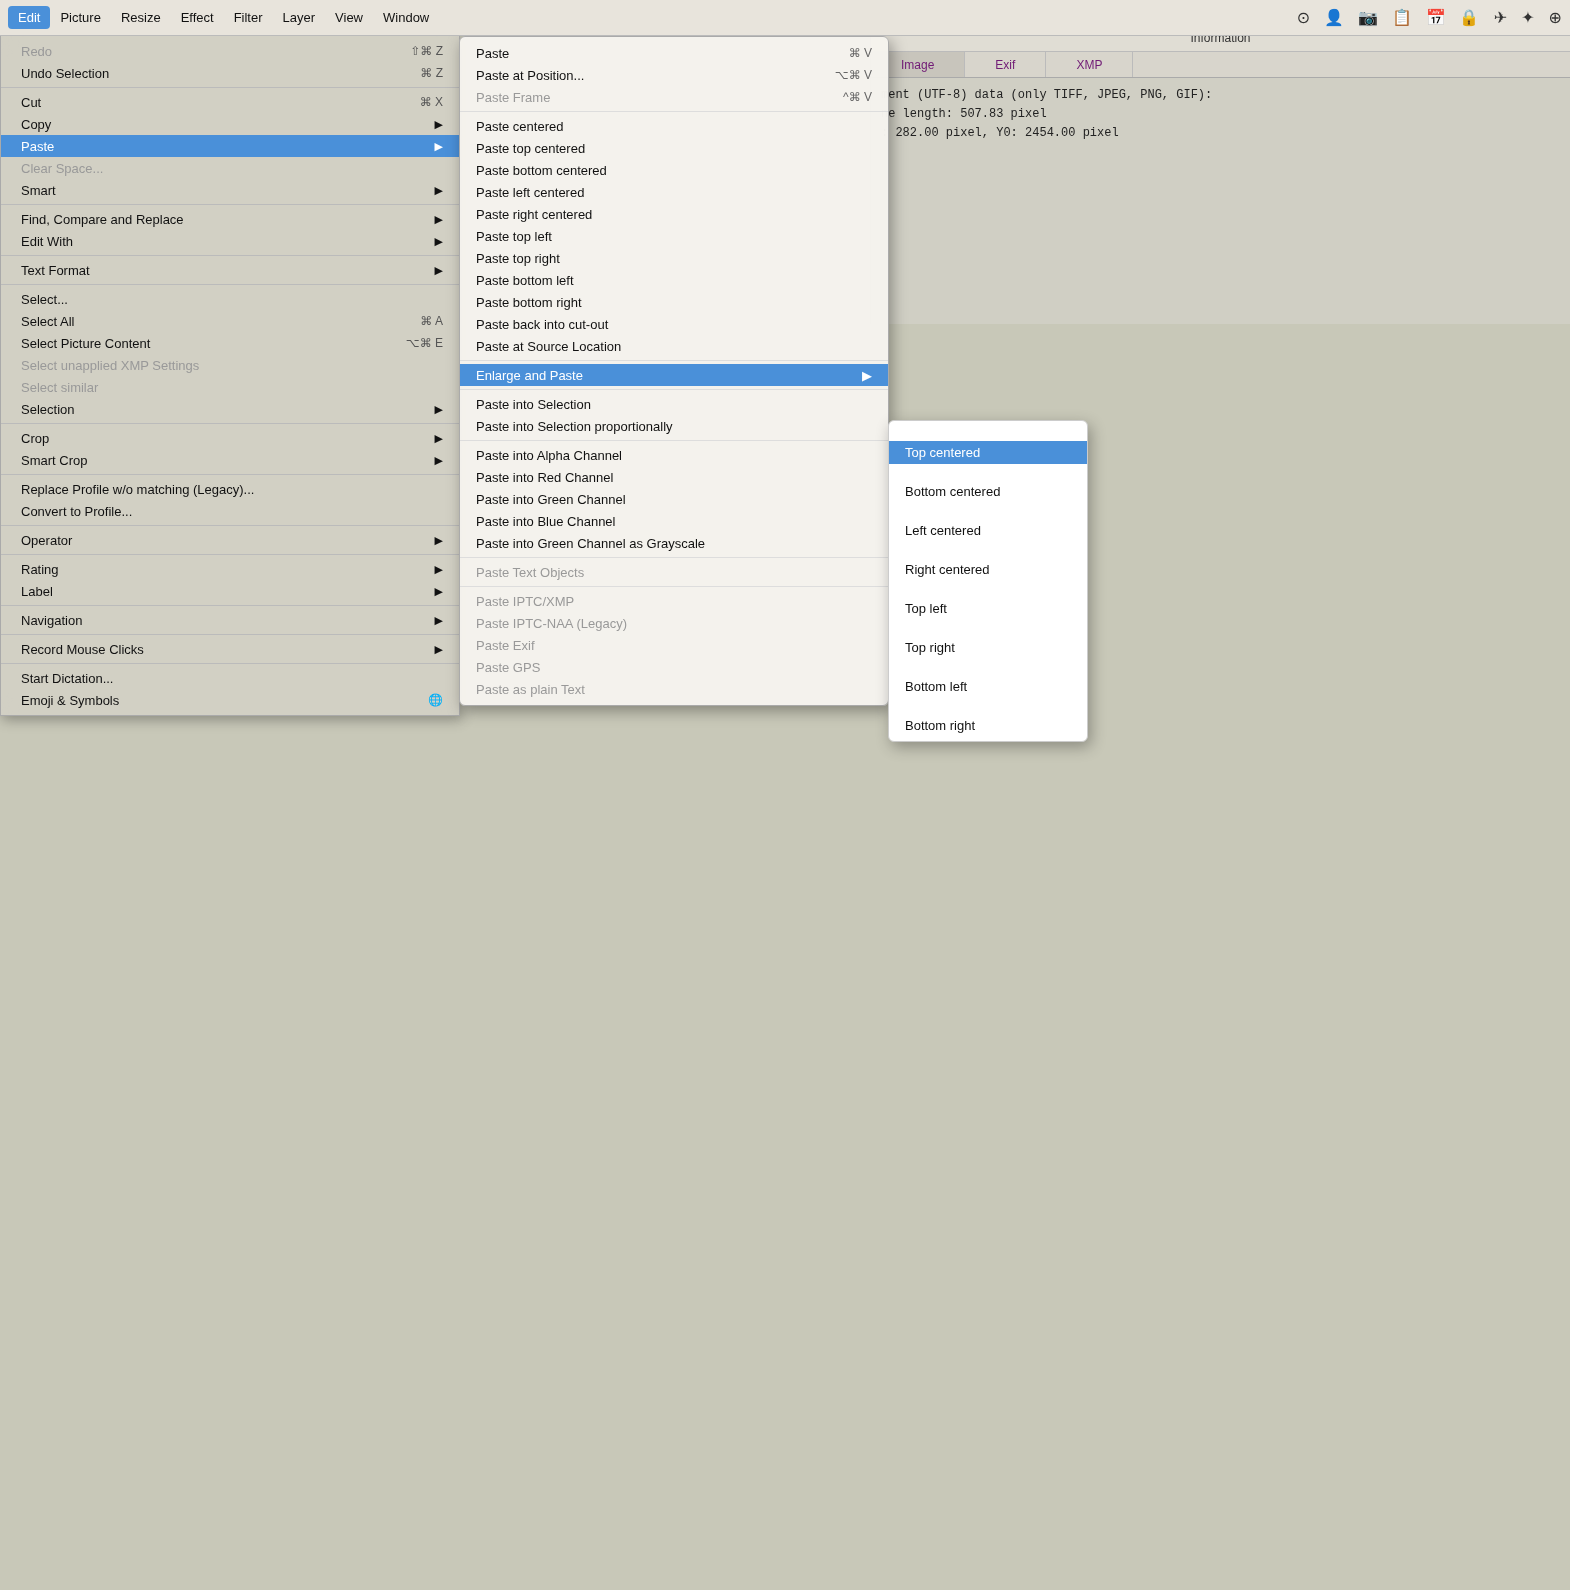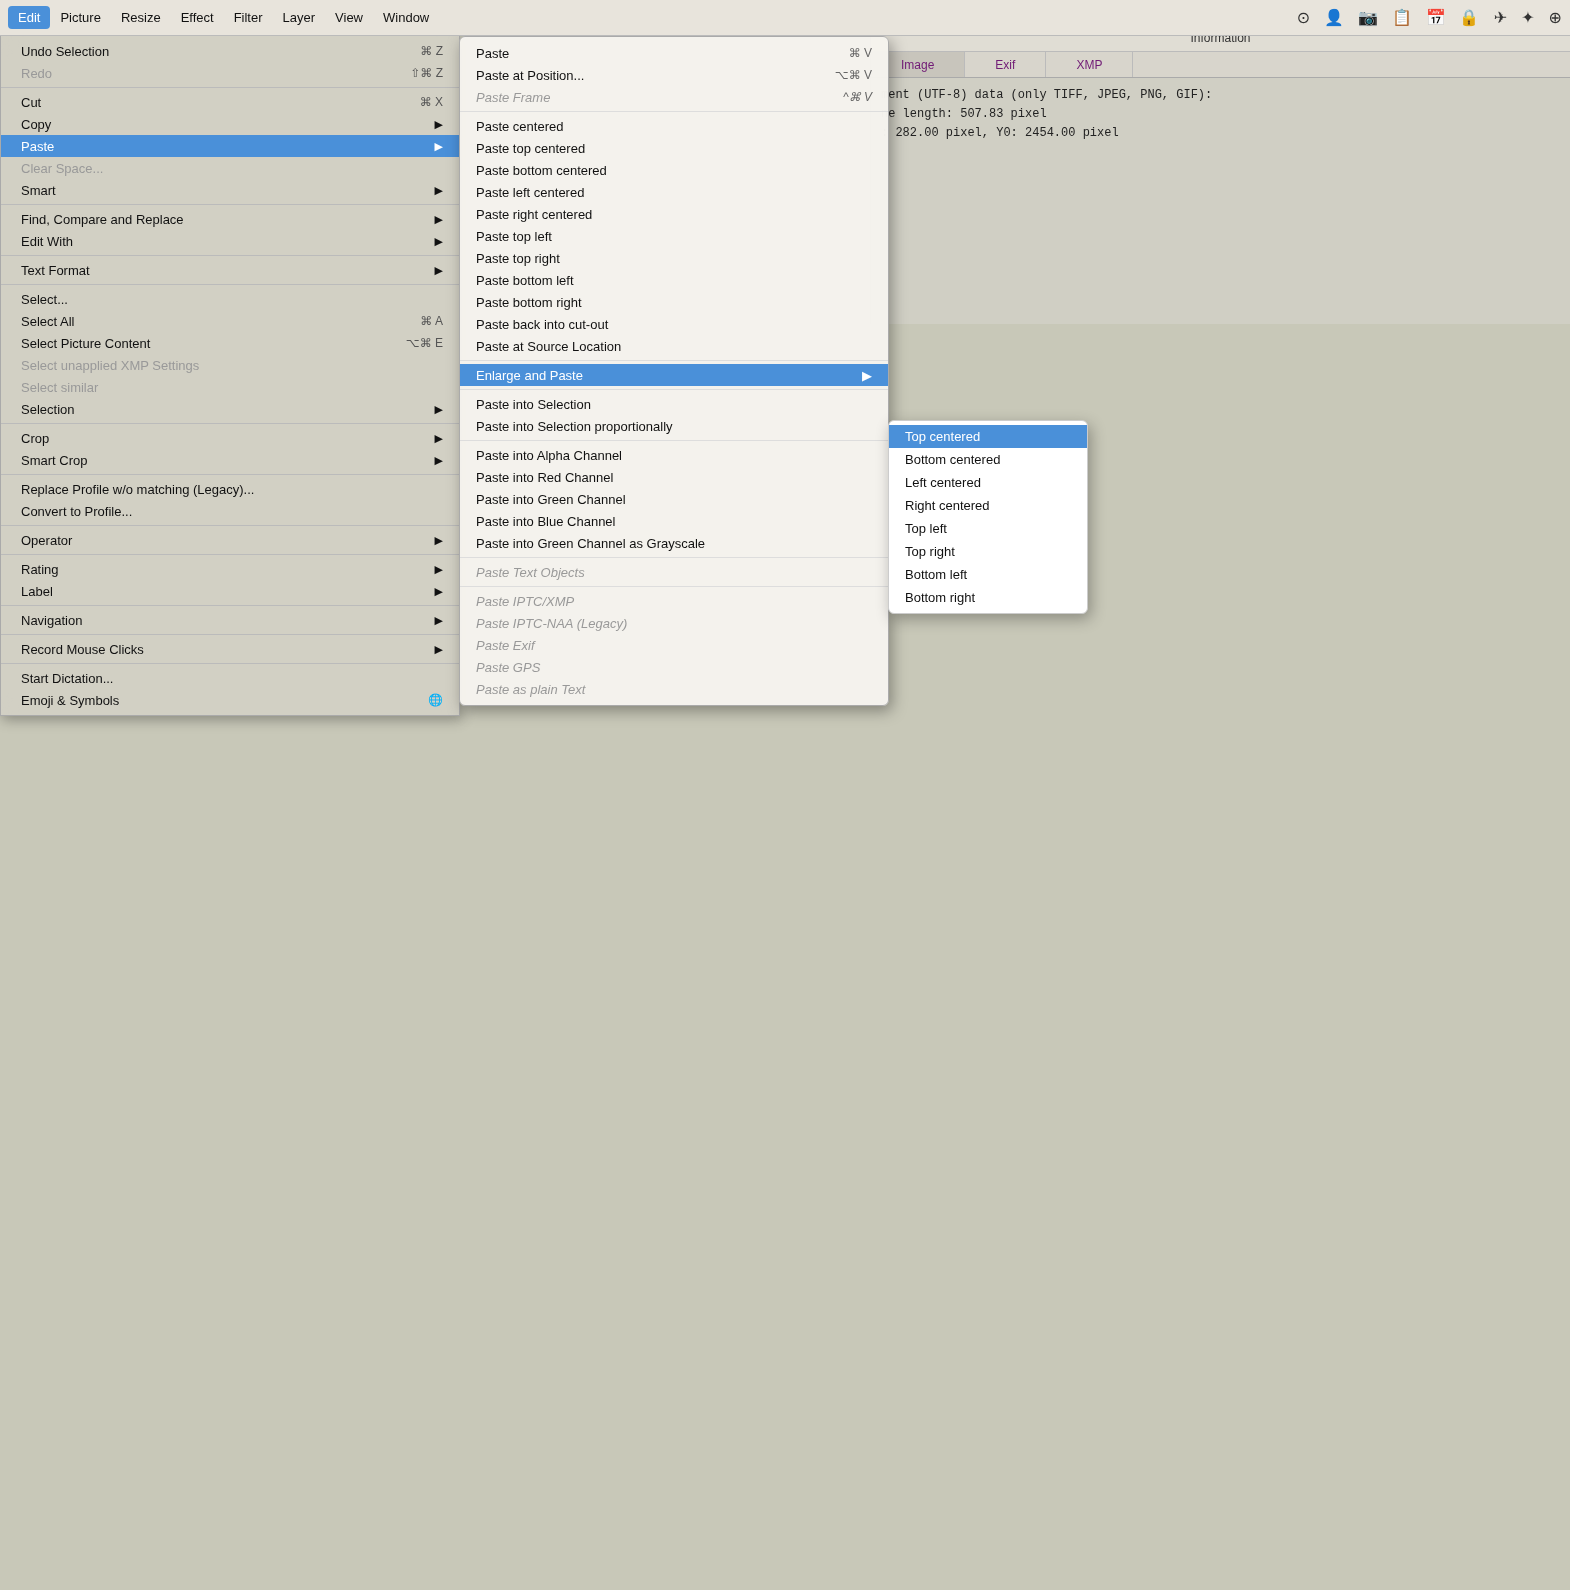--- a/index.html
+++ b/index.html
@@ -164,21 +164,20 @@
       color: #111;
       min-height: 22px;
     }
     .paste-menu-item:hover, .paste-menu-item.active {
       background: #4a90d9;
       color: white;
     }
     .paste-menu-item.disabled {
       color: #999;
       cursor: default;
-      font-style: italic;
     }
     .paste-menu-item .shortcut {
       margin-left: auto;
       font-size: 12px;
       color: #666;
     }
     .paste-menu-item .arrow {
       margin-left: auto;
     }
     .paste-menu-separator {
@@ -201,20 +200,21 @@
       padding: 4px 0;
     }
 
     .enlarge-item {
       display: flex;
       align-items: center;
       padding: 4px 16px;
       cursor: pointer;
       color: #111;
       min-height: 22px;
+      margin-top: 16px;
     }
     .enlarge-item.active {
       background: #4a90d9;
       color: white;
     }
   </style>
 </head>
 <body>
 
 <div class="menubar">
@@ -249,28 +249,28 @@
     <div class="info-tab">XMP</div>
   </div>
   <div class="info-content">
     <div>ment (UTF-8) data (only TIFF, JPEG, PNG, GIF):</div>
     <div>ne length:  507.83 pixel</div>
     <div>:  282.00 pixel, Y0:  2454.00 pixel</div>
   </div>
 </div>
 
 <div class="edit-menu">
-  <div class="menu-item">
-    <span>Undo Selection</span>
-    <span class="shortcut">⌘ Z</span>
-  </div>
   <div class="menu-item disabled">
     <span>Redo</span>
     <span class="shortcut">⇧⌘ Z</span>
   </div>
+  <div class="menu-item">
+    <span>Undo Selection</span>
+    <span class="shortcut">⌘ Z</span>
+  </div>
   <div class="menu-separator"></div>
   <div class="menu-item">
     <span>Cut</span>
     <span class="shortcut">⌘ X</span>
   </div>
   <div class="menu-item">
     <span>Copy</span>
     <span class="arrow">▶</span>
   </div>
   <div class="menu-item active">

